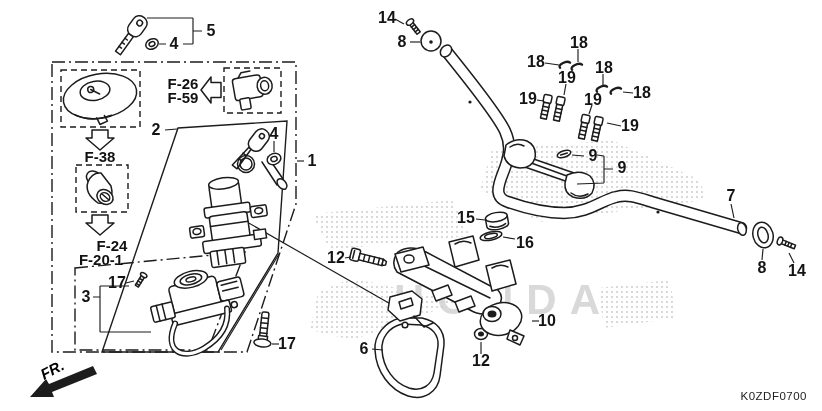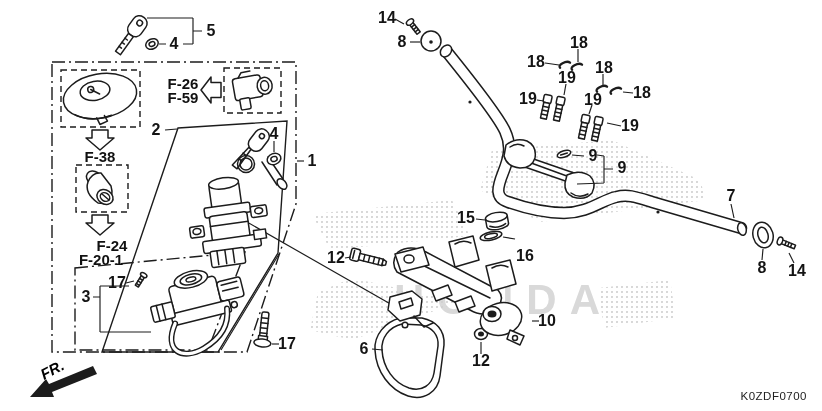--- a/index.html
+++ b/index.html
@@ -340,21 +340,21 @@
   <span class="co" style="left:762px;top:268px">8</span>
   <span class="co" style="left:622px;top:168px">9</span>
   <span class="co" style="left:547px;top:321px">10</span>
   <span class="co" style="left:593px;top:156px">9</span>
   <span class="co" style="left:336px;top:258px">12</span>
   <span class="co" style="left:481px;top:361px">12</span>
   <span class="co" style="left:287px;top:344px">17</span>
   <span class="co" style="left:387px;top:18px">14</span>
   <span class="co" style="left:797px;top:271px">14</span>
   <span class="co" style="left:466px;top:218px">15</span>
-  <span class="co" style="left:525px;top:256px">16</span>
+  <span class="co" style="left:525px;top:243px">16</span>
   <span class="co" style="left:117px;top:283px">17</span>
   <span class="co" style="left:536px;top:62px">18</span>
   <span class="co" style="left:579px;top:43px">18</span>
   <span class="co" style="left:604px;top:68px">18</span>
   <span class="co" style="left:642px;top:93px">18</span>
   <span class="co" style="left:528px;top:99px">19</span>
   <span class="co" style="left:567px;top:78px">19</span>
   <span class="co" style="left:593px;top:100px">19</span>
   <span class="co" style="left:630px;top:126px">19</span>
 

